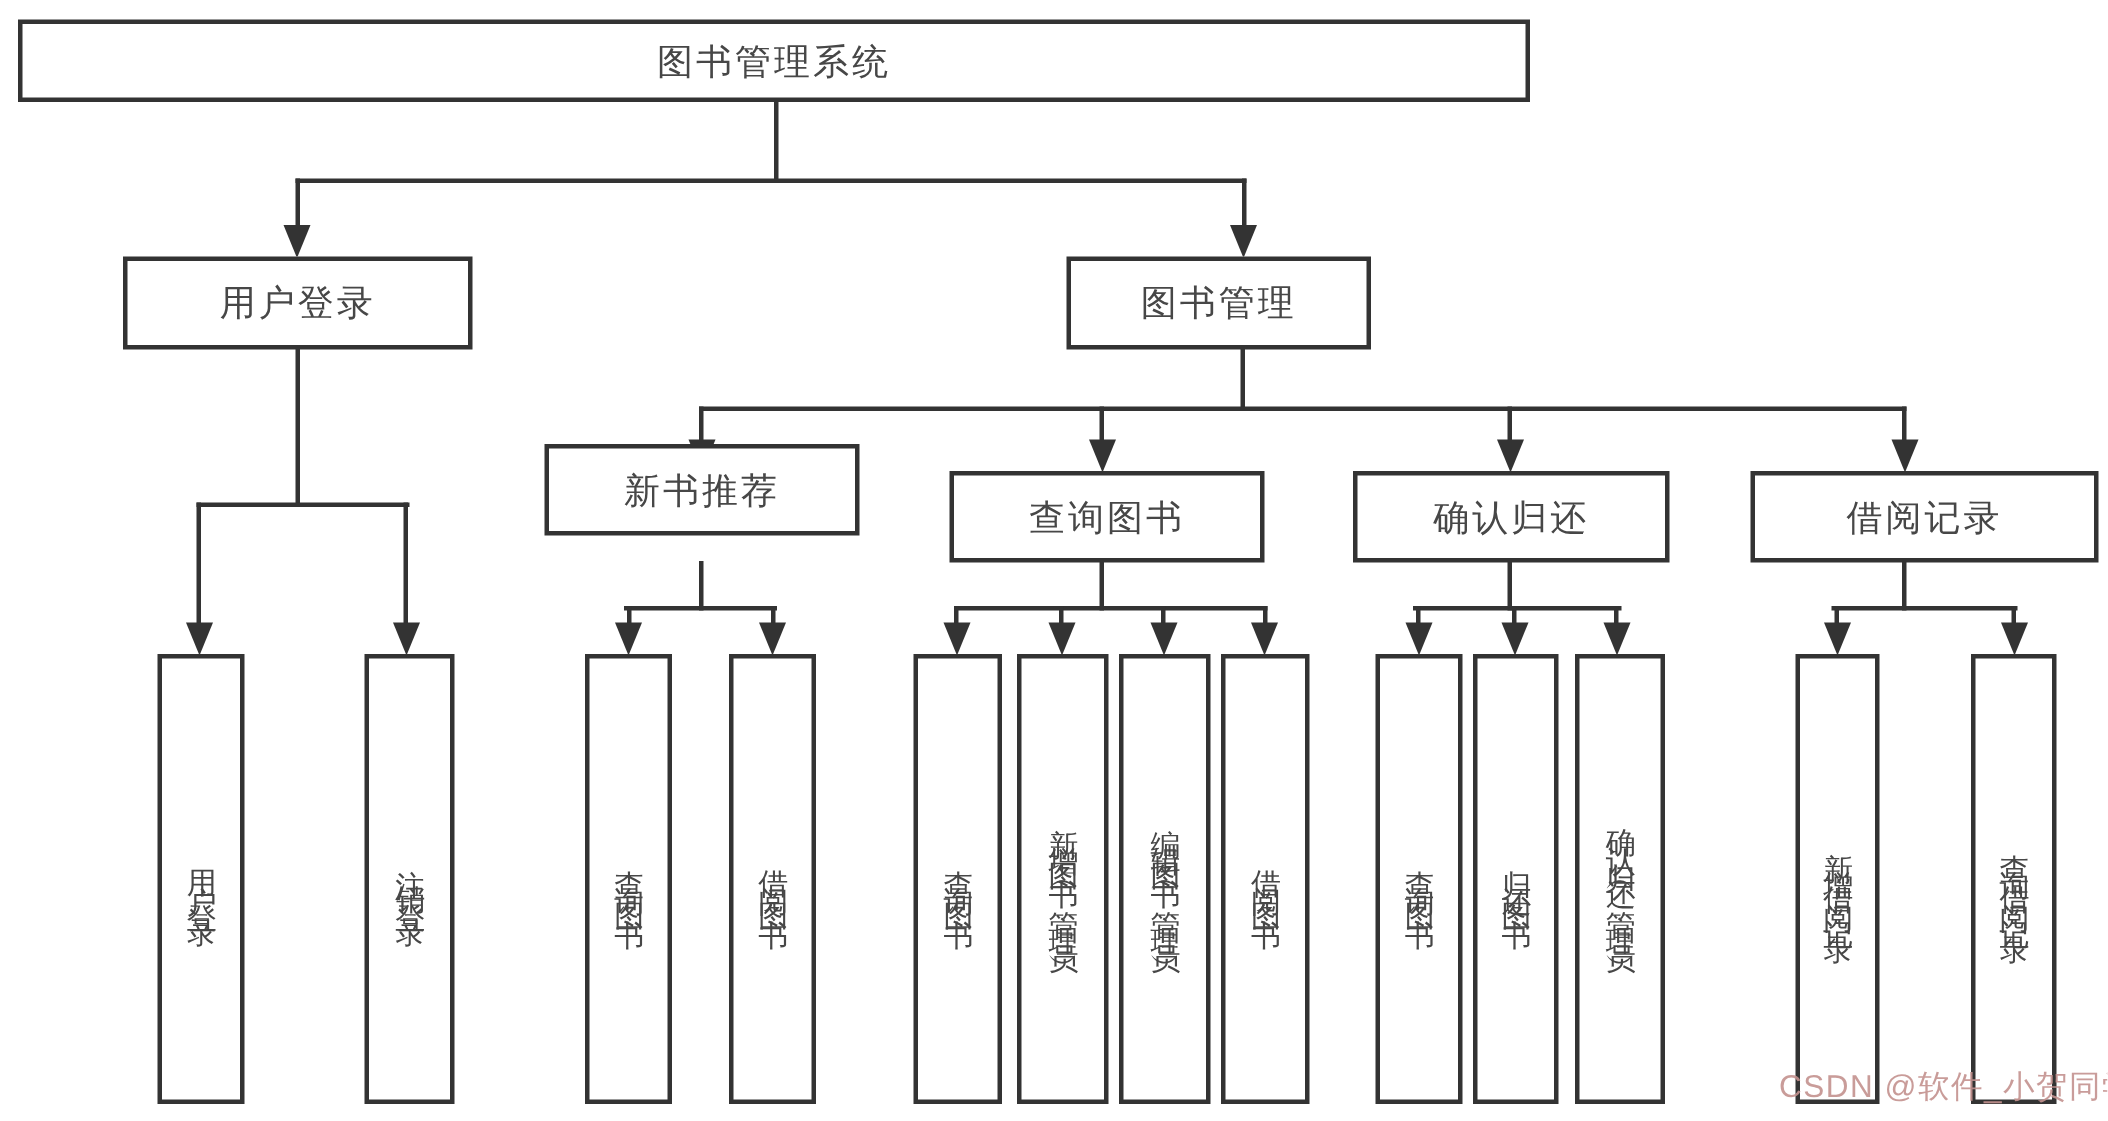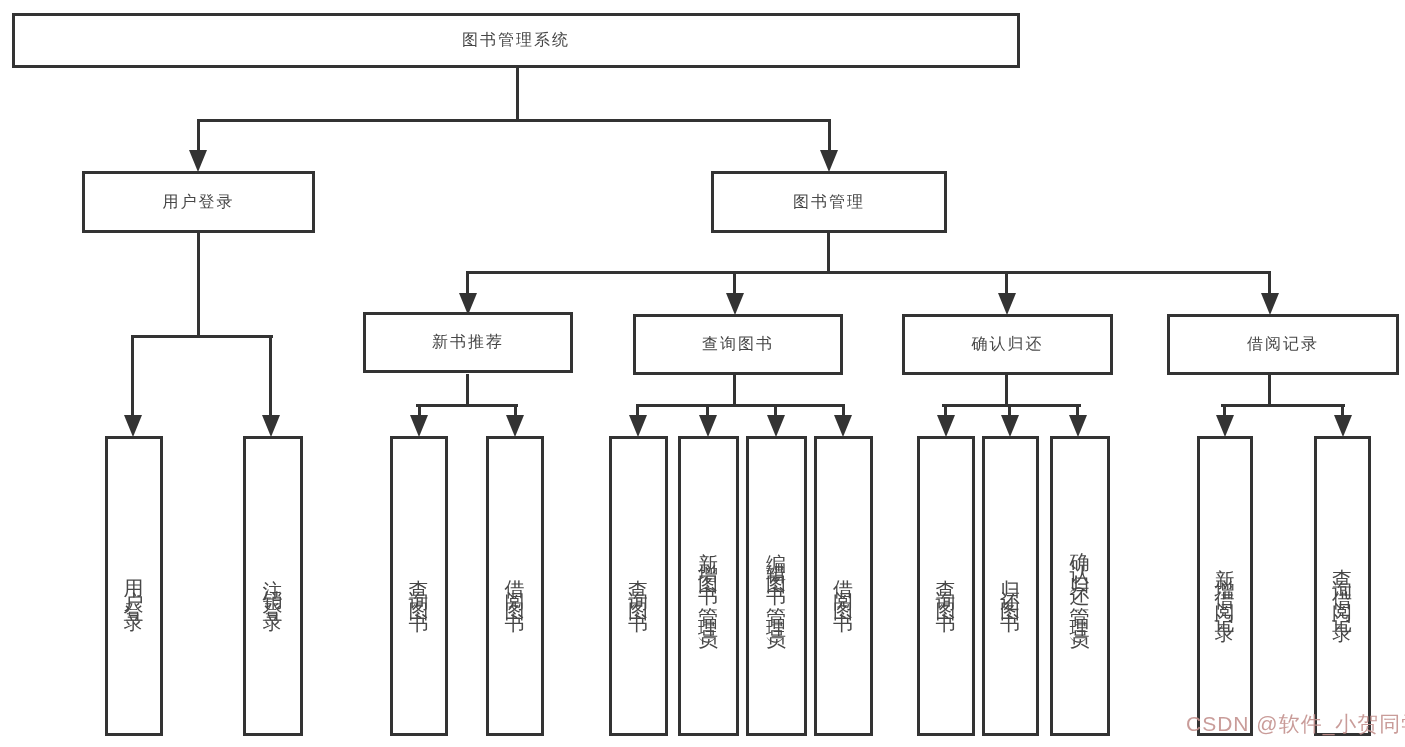--- a/index.html
+++ b/index.html
@@ -3,21 +3,21 @@
 <meta charset="utf-8">
 <style>
   html,body{margin:0;padding:0;background:#ffffff;}
   .canvas{
     position:relative;width:1405px;height:747px;background:#ffffff;
     font-family:"Liberation Sans","DejaVu Sans",sans-serif;overflow:hidden;
   }
   .box{
     position:absolute;box-sizing:border-box;border:3px solid #333333;background:#ffffff;
     display:flex;align-items:center;justify-content:center;
-    color:#474747;font-size:16px;letter-spacing:2px;white-space:nowrap;
+    color:#474747;font-size:24px;letter-spacing:2px;white-space:nowrap;
   }
   .vbox{
     writing-mode:vertical-rl;text-orientation:mixed;
     font-size:20px;letter-spacing:11px;line-height:1;padding:10px 0;
   }
   .line{position:absolute;background:#333333;}
   .arrow{
     position:absolute;width:0;height:0;
     border-left:9px solid transparent;border-right:9px solid transparent;
     border-top:22px solid #333333;
@@ -35,41 +35,41 @@
   <div class="box" style="left:12px;top:13px;width:1008px;height:55px;">图书管理系统</div>
 
   <div class="line" style="left:516px;top:67px;width:3px;height:54px;"></div>
   <div class="line" style="left:197px;top:119px;width:634px;height:3px;"></div>
   <div class="line" style="left:197px;top:119px;width:3px;height:33px;"></div>
   <div class="line" style="left:828px;top:119px;width:3px;height:33px;"></div>
   <div class="arrow" style="left:189px;top:150px;"></div>
   <div class="arrow" style="left:820px;top:150px;"></div>
 
   <div class="box" style="left:82px;top:171px;width:233px;height:62px;">用户登录</div>
-  <div class="box" style="left:711px;top:171px;width:236px;height:62px;">图书管理</div>
+  <div class="box" style="left:711px;top:171px;width:203px;height:62px;">图书管理</div>
 
   <div class="line" style="left:197px;top:232px;width:3px;height:105px;"></div>
   <div class="line" style="left:131px;top:335px;width:142px;height:3px;"></div>
   <div class="line" style="left:131px;top:335px;width:3px;height:82px;"></div>
   <div class="line" style="left:269px;top:335px;width:3px;height:82px;"></div>
   <div class="arrow" style="left:124px;top:415px;"></div>
   <div class="arrow" style="left:262px;top:415px;"></div>
 
   <div class="line" style="left:827px;top:232px;width:3px;height:41px;"></div>
   <div class="line" style="left:466px;top:271px;width:805px;height:3px;"></div>
   <div class="line" style="left:466px;top:271px;width:3px;height:25px;"></div>
   <div class="line" style="left:733px;top:271px;width:3px;height:25px;"></div>
   <div class="line" style="left:1005px;top:271px;width:3px;height:25px;"></div>
   <div class="line" style="left:1268px;top:271px;width:3px;height:25px;"></div>
   <div class="arrow" style="left:459px;top:293px;"></div>
   <div class="arrow" style="left:726px;top:293px;"></div>
   <div class="arrow" style="left:998px;top:293px;"></div>
   <div class="arrow" style="left:1261px;top:293px;"></div>
 
-  <div class="box" style="left:363px;top:312px;width:210px;height:61px;">新书推荐</div>
+  <div class="box" style="left:363px;top:296px;width:210px;height:61px;">新书推荐</div>
   <div class="box" style="left:633px;top:314px;width:210px;height:61px;">查询图书</div>
   <div class="box" style="left:902px;top:314px;width:211px;height:61px;">确认归还</div>
   <div class="box" style="left:1167px;top:314px;width:232px;height:61px;">借阅记录</div>
 
   <div class="line" style="left:466px;top:374px;width:3px;height:33px;"></div>
   <div class="line" style="left:416px;top:404px;width:102px;height:3px;"></div>
   <div class="line" style="left:418px;top:404px;width:3px;height:14px;"></div>
   <div class="line" style="left:514px;top:404px;width:3px;height:14px;"></div>
   <div class="arrow" style="left:410px;top:415px;"></div>
   <div class="arrow" style="left:506px;top:415px;"></div>

